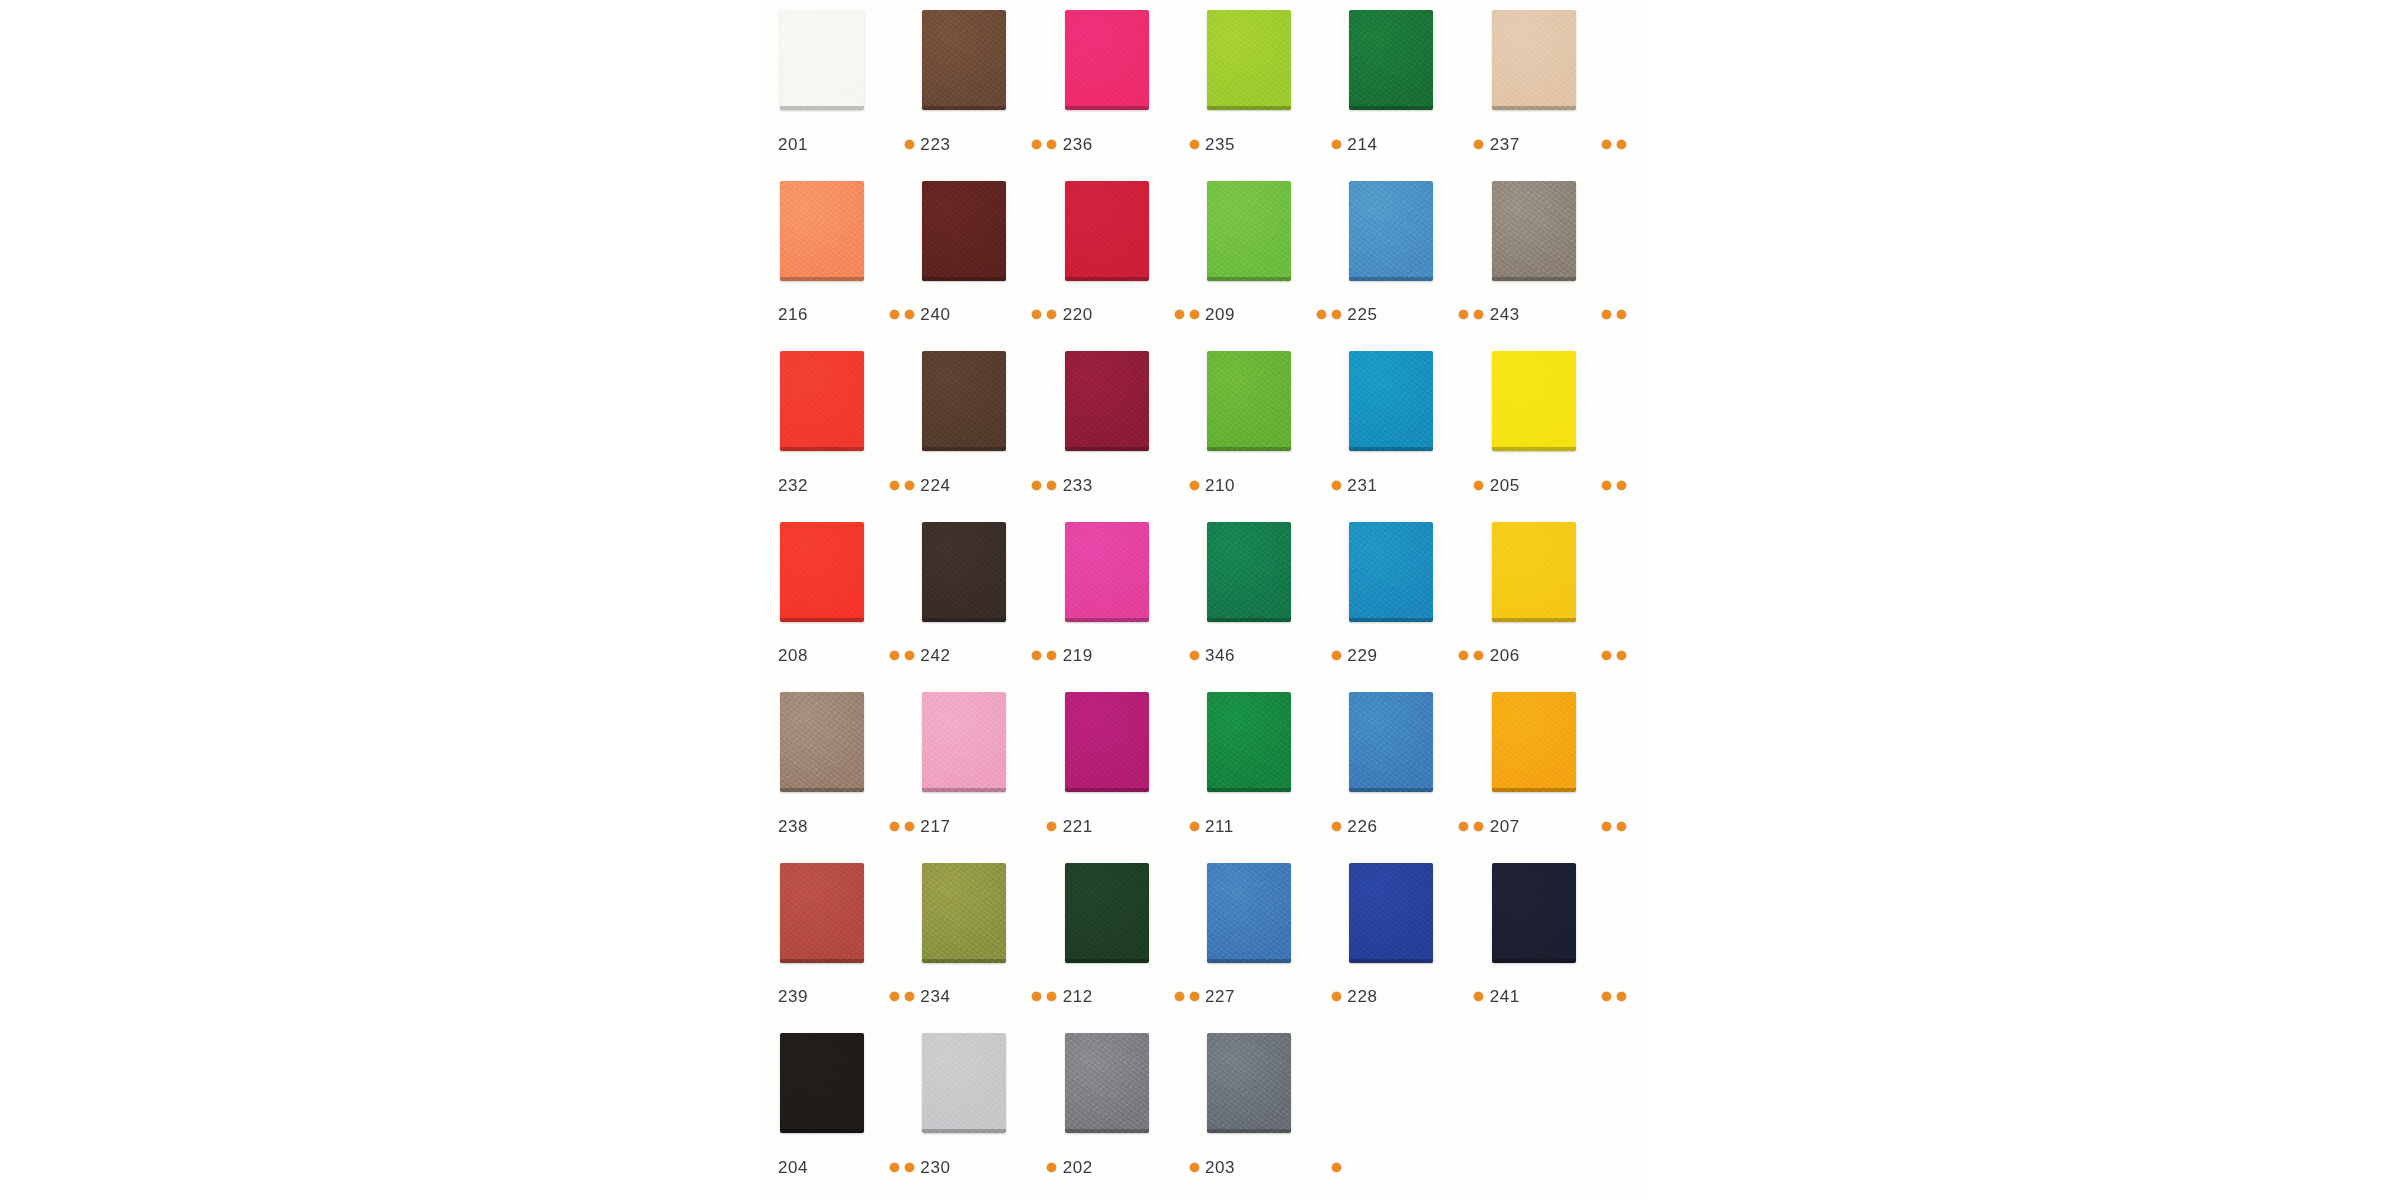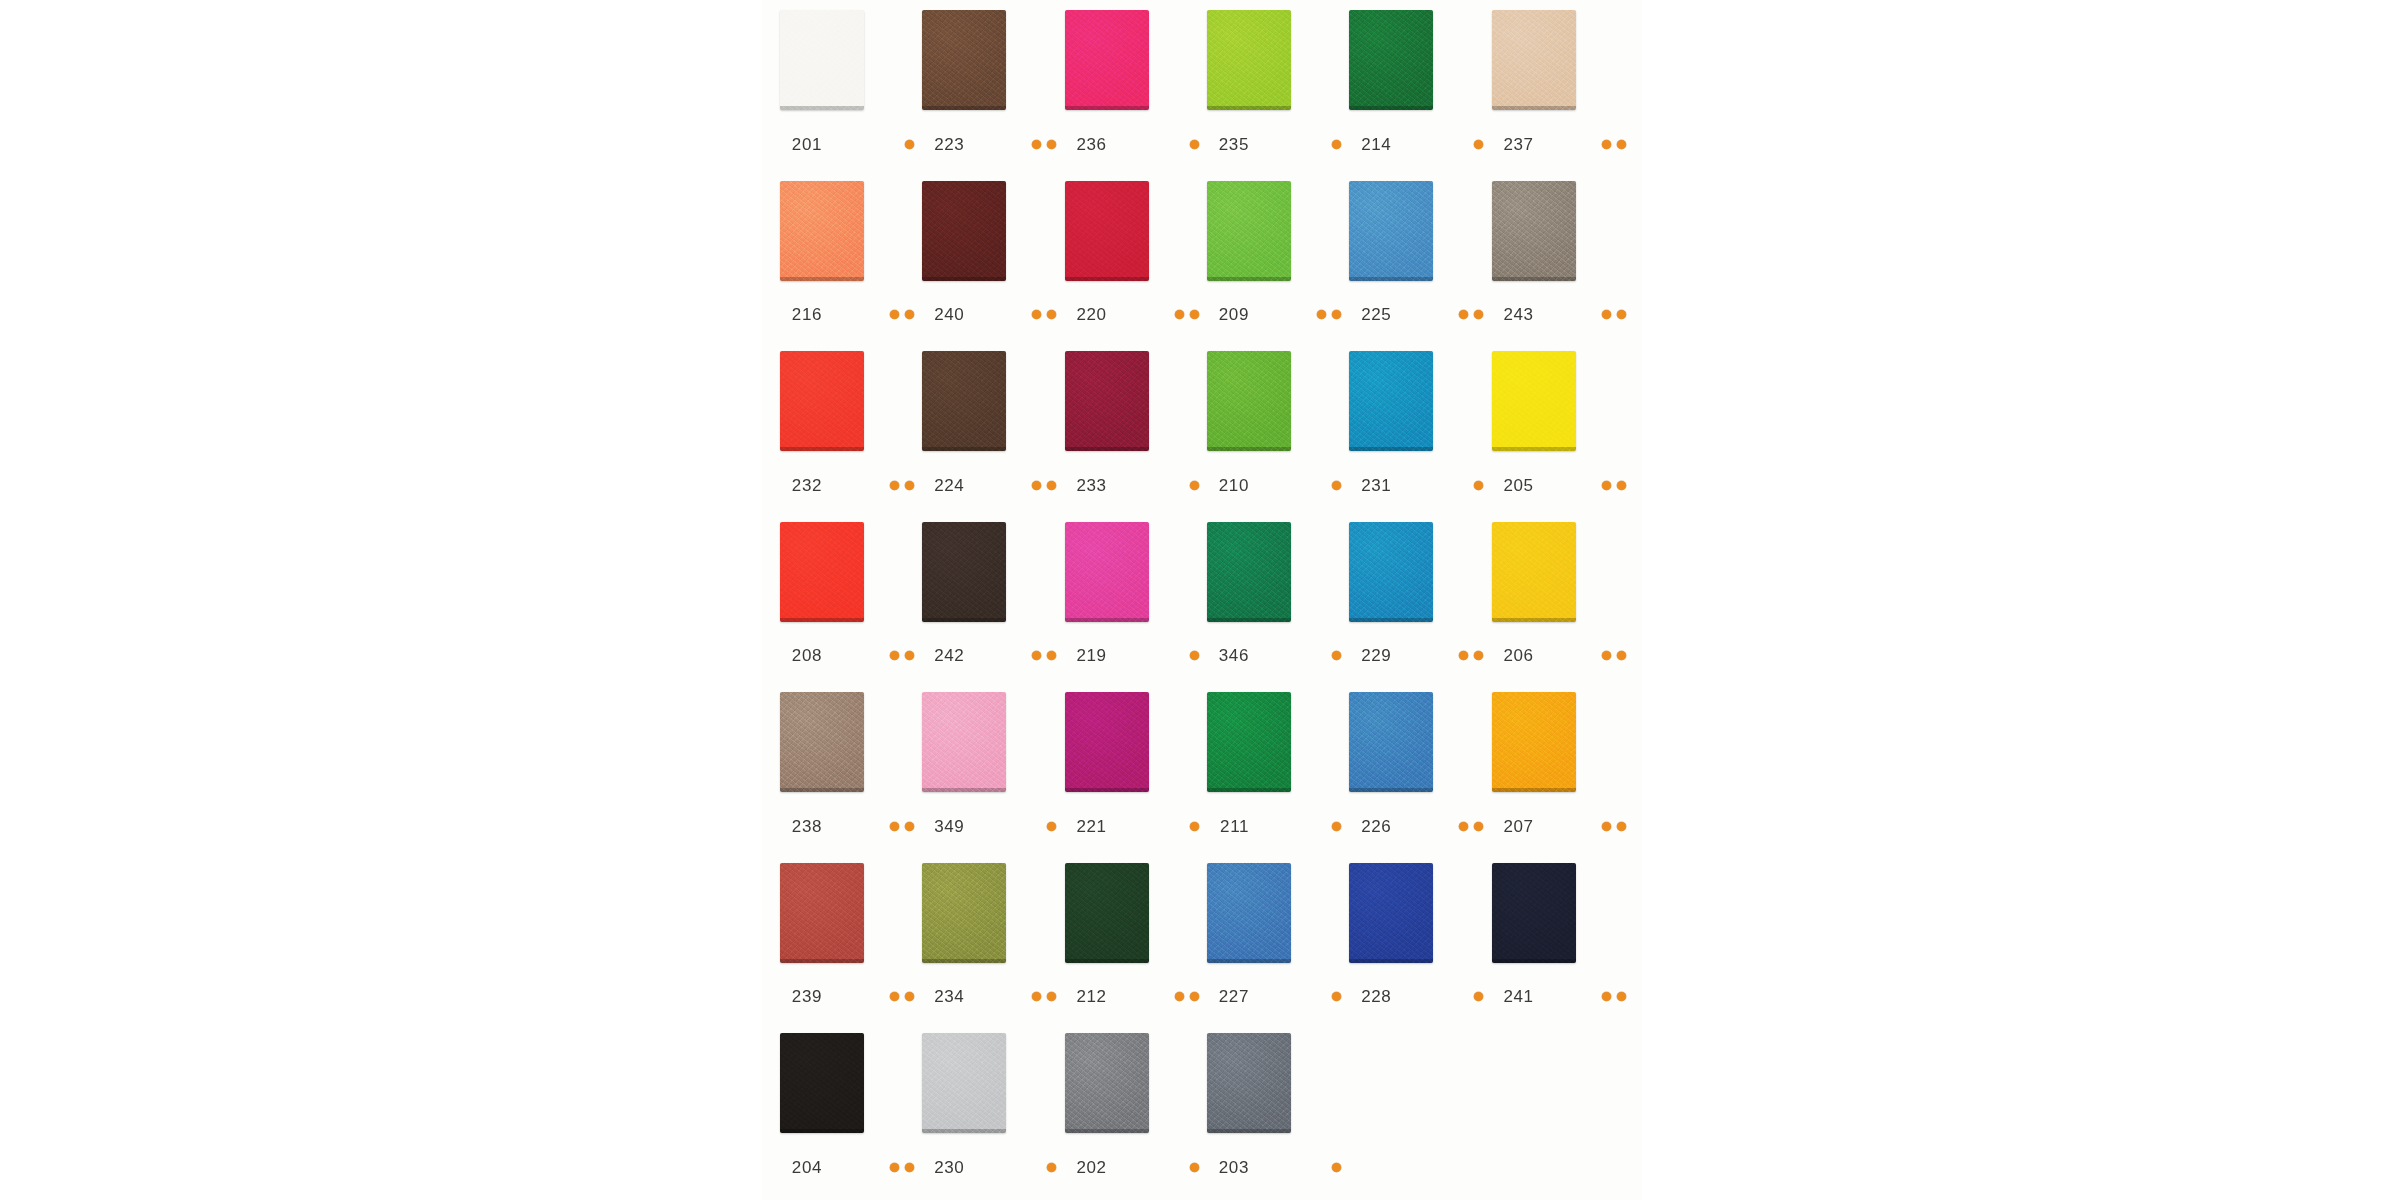--- a/index.html
+++ b/index.html
@@ -22,21 +22,20 @@
 
   
   #page {
     position: absolute;
     left: 762px;
     top: 0px;
     width: 880px;
     height: 1200px;
     background: #fdfdfb;
     box-sizing: border-box;
-    text-align: right;
   }
 
   #swatch-grid {
     position: absolute;
     left: 0;
     top: 0;
     width: 880px;
     height: 1200px;
     display: grid;
     grid-template-columns: repeat(6, 1fr);
@@ -364,21 +363,21 @@
             <span class="code">238</span>
             <span class="dots">
               <span class="dot" style="background: rgb(237, 139, 30);"></span>
               <span class="dot" style="background: rgb(237, 139, 30);"></span>
             </span>
           </div>
         </div>
         <div class="cell">
           <div class="chip" style="background: rgb(240, 163, 193);"></div>
           <div class="caption">
-            <span class="code">349</span>
+            <span class="code">217</span>
             <span class="dots">
               <span class="dot" style="background: rgb(237, 139, 30);"></span>
             </span>
           </div>
         </div>
         <div class="cell">
           <div class="chip" style="background: rgb(179, 30, 114);"></div>
           <div class="caption">
             <span class="code">221</span>
             <span class="dots">

